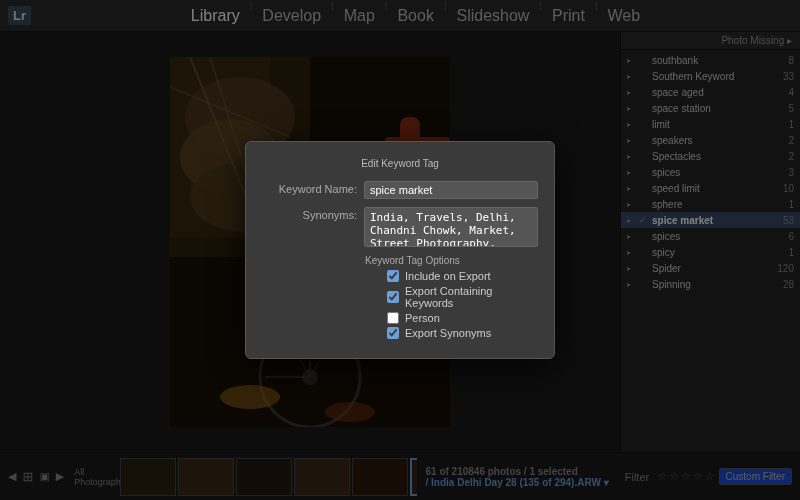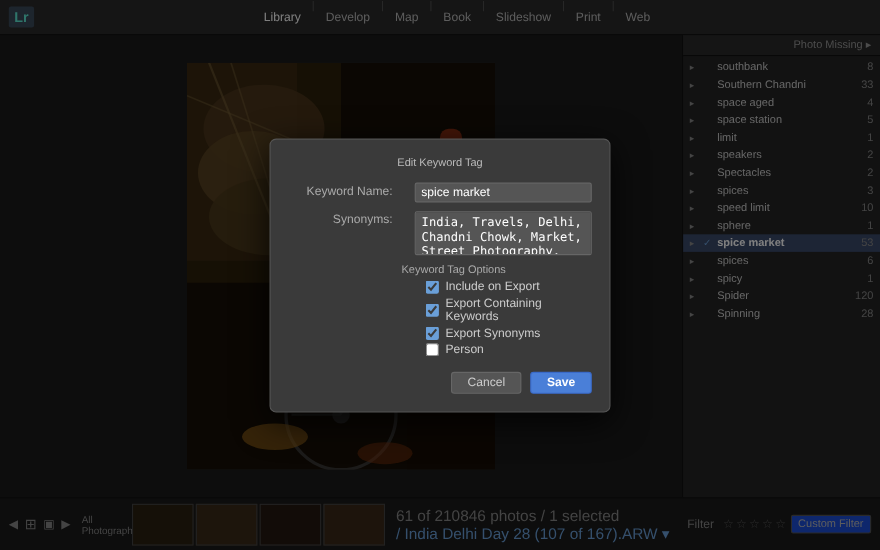--- a/index.html
+++ b/index.html
@@ -17,39 +17,39 @@
     
     #top-bar {
       background: #2a2a2a;
       height: 32px;
       display: flex;
       align-items: center;
       padding: 0 8px;
       border-bottom: 1px solid #111;
     }
     #lr-logo {
-      color: #5eead4;
+      color: #e5e5e5;
       font-weight: bold;
       font-size: 13px;
       margin-right: 8px;
       background: #3a4a5a;
       padding: 2px 5px;
       border-radius: 2px;
     }
     #sync-info {
       font-size: 10px;
       color: #888;
       flex: 1;
       line-height: 1.2;
     }
     .nav-item {
       color: #bbb;
       padding: 0 10px;
       cursor: pointer;
-      font-size: 11px;
+      font-size: 16px;
       height: 32px;
       display: flex;
       align-items: center;
     }
     .nav-item.active { color: #fff; }
     .nav-separator {
       color: #555;
       font-size: 10px;
     }
 
@@ -176,23 +176,24 @@
       position: relative;
       overflow: hidden;
     }
     .thumb.active-thumb {
       border: 2px solid #6a9fd8;
     }
 
     #bottom-status {
       padding: 0 8px;
       color: #888;
-      font-size: 14px;
+      font-size: 10px;
       white-space: nowrap;
       flex-shrink: 0;
+      font-weight: bold;
     }
 
     #filter-area {
       padding: 0 8px;
       display: flex;
       align-items: center;
       gap: 4px;
     }
 
     #star-filter {
@@ -236,21 +237,21 @@
       color: #bbb;
       font-size: 10px;
       margin-bottom: 12px;
       font-weight: normal;
     }
 
     .modal-field {
       display: flex;
       align-items: flex-start;
       margin-bottom: 8px;
-      gap: 20px;
+      gap: 7px;
     }
 
     .modal-label {
       color: #aaa;
       font-size: 11px;
       text-align: right;
       min-width: 95px;
       padding-top: 2px;
       flex-shrink: 0;
     }
@@ -426,21 +427,21 @@
 
     <div class="keyword-item">
       <span class="keyword-arrow">▸</span>
       <span class="keyword-check"></span>
       <span class="keyword-name">southbank</span>
       <span class="keyword-count">8</span>
     </div>
         <div class="keyword-item">
       <span class="keyword-arrow">▸</span>
       <span class="keyword-check"></span>
-      <span class="keyword-name">Southern Chandni</span>
+      <span class="keyword-name">Southern Keyword</span>
       <span class="keyword-count">33</span>
     </div>
         <div class="keyword-item">
       <span class="keyword-arrow">▸</span>
       <span class="keyword-check"></span>
       <span class="keyword-name">space aged</span>
       <span class="keyword-count">4</span>
     </div>
         <div class="keyword-item">
       <span class="keyword-arrow">▸</span>
@@ -531,21 +532,21 @@
 
   <div class="thumb" style="background: rgb(42, 32, 16);"></div>
       <div class="thumb" style="background: rgb(58, 42, 24);"></div>
       <div class="thumb" style="background: rgb(37, 24, 16);"></div>
       <div class="thumb" style="background: rgb(58, 40, 24);"></div>
       <div class="thumb" style="background: rgb(42, 26, 10);"></div>
       <div class="thumb active-thumb" style="background: rgb(53, 32, 24);"></div>
     </div>
   <div id="bottom-status">
     <div>61 of 210846 photos / 1 selected</div>
-    <div style="color:#6a9fd8;cursor:pointer;">/ India Delhi Day 28 (107 of 167).ARW ▾</div>
+    <div style="color:#6a9fd8;cursor:pointer;">/ India Delhi Day 28 (135 of 294).ARW ▾</div>
   </div>
   <div id="filter-area">
     <span style="color:#888;margin-right:4px;">Filter</span>
     <div id="star-filter">
       <span style="color:#555;">☆</span>
       <span style="color:#555;">☆</span>
       <span style="color:#555;">☆</span>
       <span style="color:#555;">☆</span>
       <span style="color:#555;">☆</span>
     </div>
@@ -571,26 +572,22 @@
 
     <div class="modal-checkbox-row">
       <input type="checkbox" class="modal-checkbox" checked="" style="">
       <label class="modal-checkbox-label">Include on Export</label>
     </div>
     <div class="modal-checkbox-row">
       <input type="checkbox" class="modal-checkbox" checked="" style="">
       <label class="modal-checkbox-label">Export Containing Keywords</label>
     </div>
     <div class="modal-checkbox-row">
+      <input type="checkbox" class="modal-checkbox" style="">
+      <label class="modal-checkbox-label">Person</label>
+    </div>
+    <div class="modal-checkbox-row">
       <input type="checkbox" class="modal-checkbox" checked="" style="">
       <label class="modal-checkbox-label">Export Synonyms</label>
     </div>
-    <div class="modal-checkbox-row">
-      <input type="checkbox" class="modal-checkbox" style="">
-      <label class="modal-checkbox-label">Person</label>
-    </div>
-
-    <div class="modal-buttons">
-      <button class="btn-cancel">Cancel</button>
-      <button class="btn-save">Save</button>
-    </div>
+
   </div>
 </div>
 
 </body></html>

